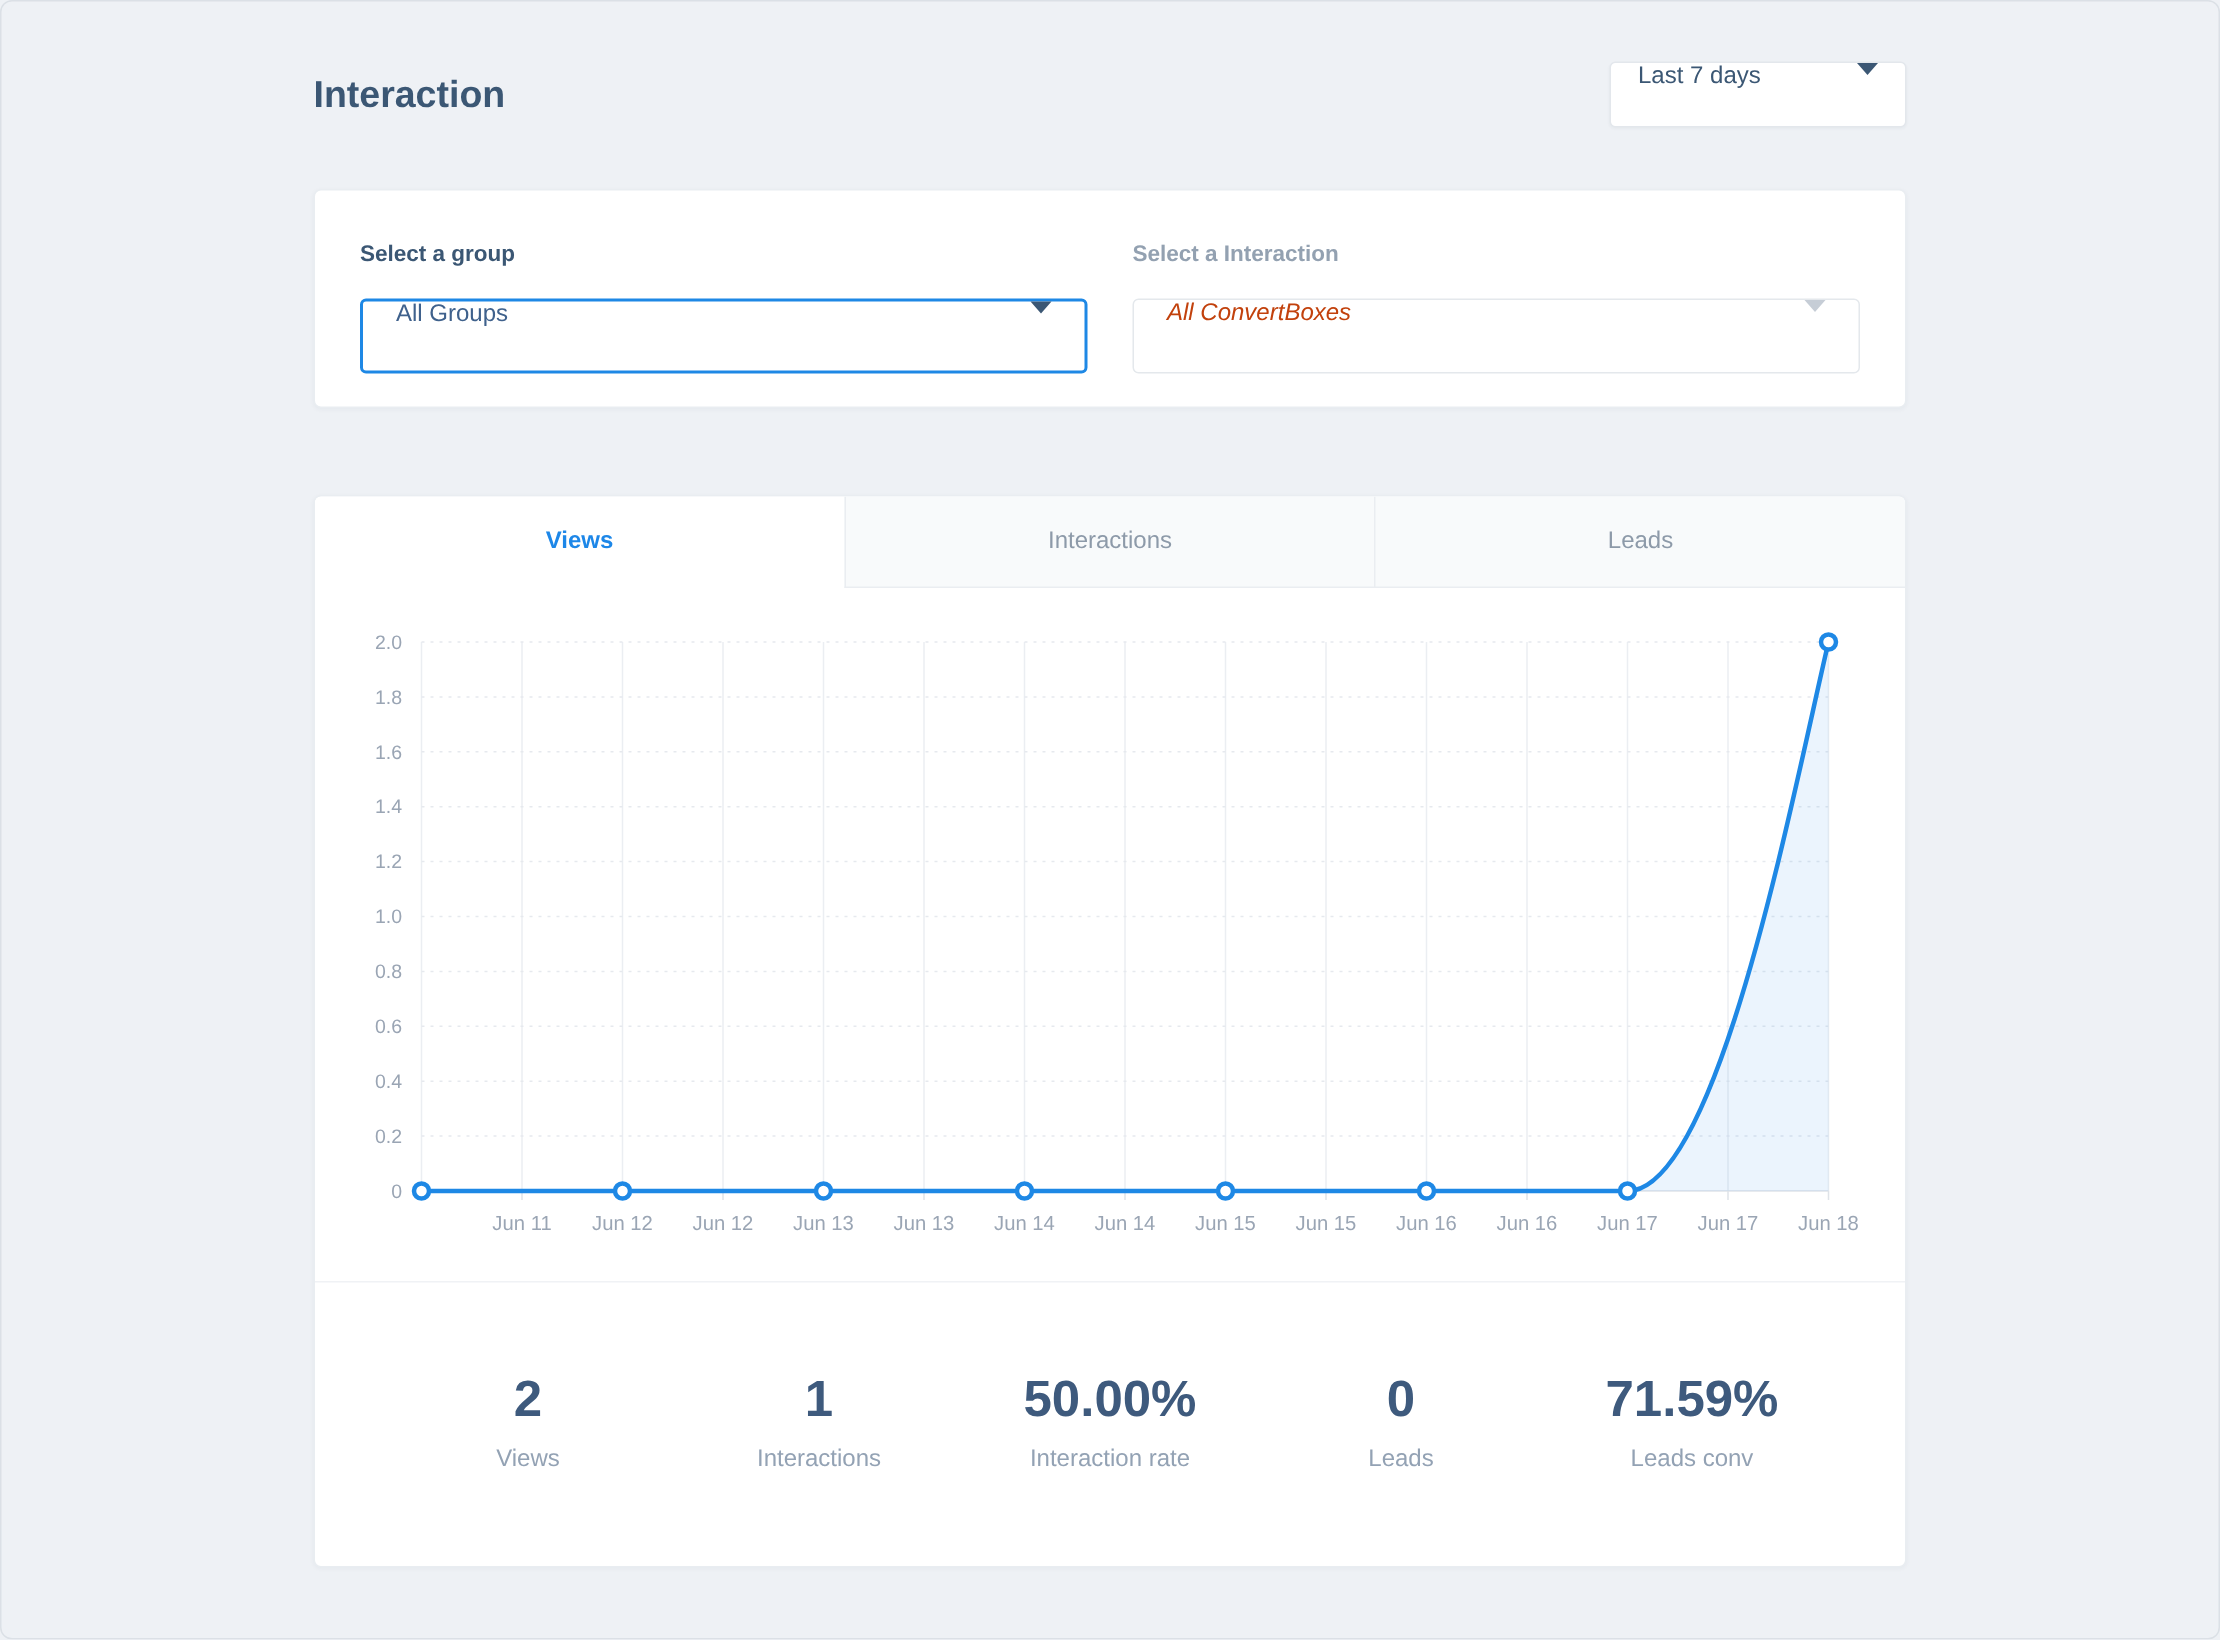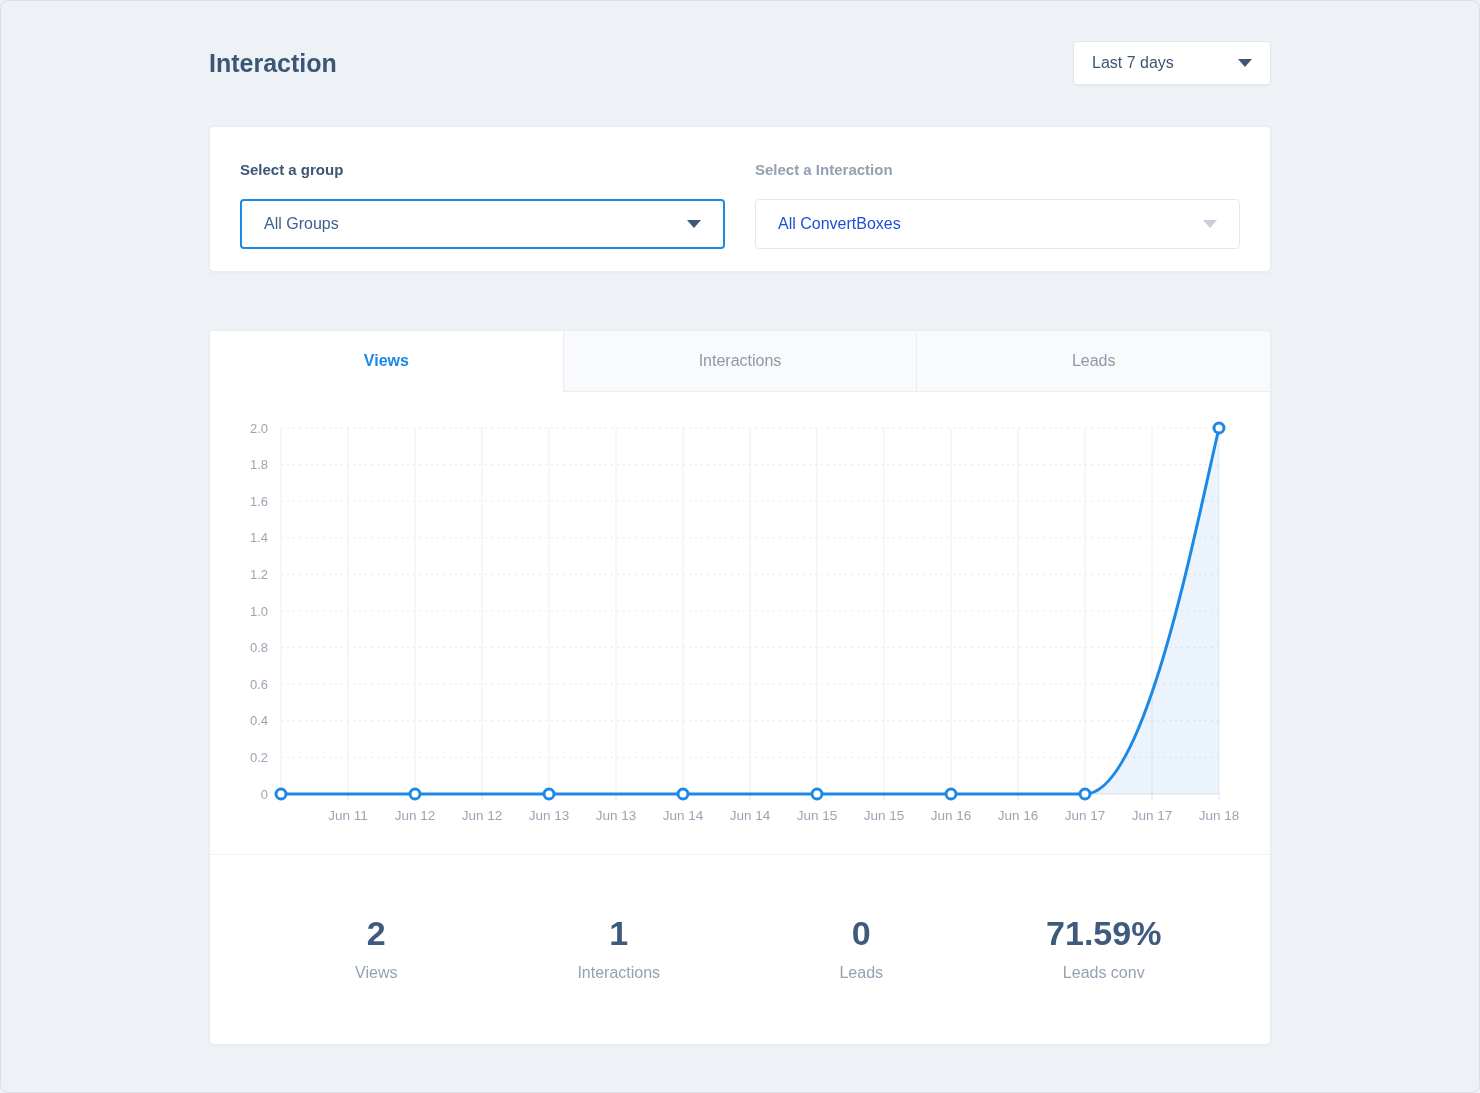--- a/index.html
+++ b/index.html
@@ -28,29 +28,28 @@
     justify-content:space-between;
   }
   .page-title { font-size:25px; font-weight:700; color:#3b5774; }
 
   
   .select {
     background:#fff;
     border:1px solid #e3e7ec;
     border-radius:4px;
     display:flex;
-    align-items:center;
     justify-content:space-between;
     cursor:pointer;
     box-shadow:0 1px 2px rgba(30,50,80,0.04);
   }
   .select.date-range { width:198px; height:44px; padding:0 18px; font-size:16px; color:#3b5774; }
   .select.field { height:50px; padding:0 22px; font-size:16px; box-shadow:none; }
   .select.primary { border:2px solid #1e88e5; color:#3f618c; }
-  .select.disabled { border:1px solid #e4e8ec; color:#1d4ed8; cursor:default; }
+  .select.disabled { border:1px solid #e4e8ec; color:#c2410c; cursor:default;font-style:italic; }
 
   .caret {
     width:0; height:0;
     border-left:7px solid transparent;
     border-right:7px solid transparent;
     border-top:8px solid #3b5774;
   }
   .caret.muted { border-top-color:#c6cdd6; }
 
   
@@ -235,20 +234,24 @@
     <div class="stats-row">
       <div class="stat">
         <div class="stat-value">2</div>
         <div class="stat-label">Views</div>
       </div>
       <div class="stat">
         <div class="stat-value">1</div>
         <div class="stat-label">Interactions</div>
       </div>
       <div class="stat">
+        <div class="stat-value">50.00%</div>
+        <div class="stat-label">Interaction rate</div>
+      </div>
+      <div class="stat">
         <div class="stat-value">0</div>
         <div class="stat-label">Leads</div>
       </div>
       <div class="stat">
         <div class="stat-value">71.59%</div>
         <div class="stat-label">Leads conv</div>
       </div>
     </div>
   </div>
 

